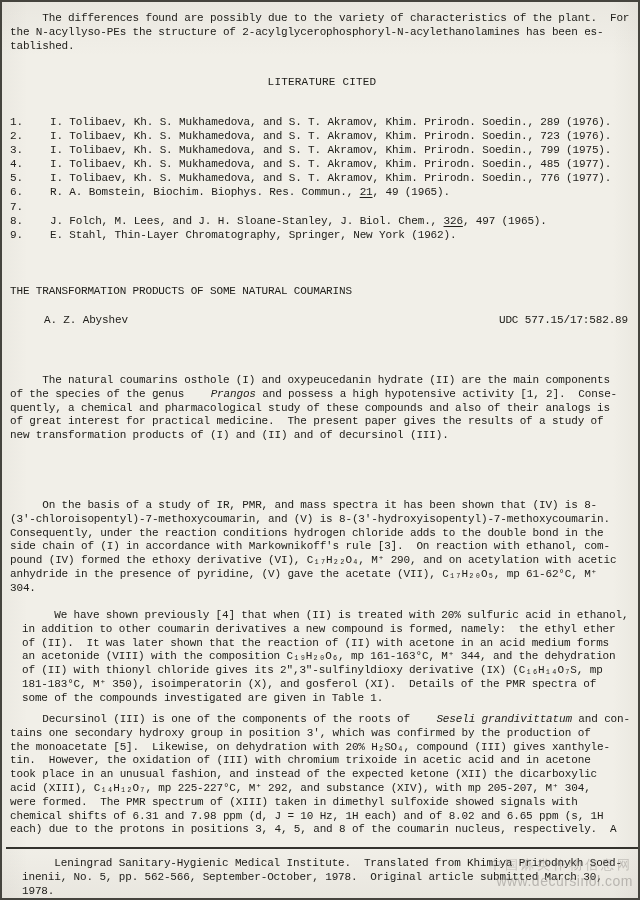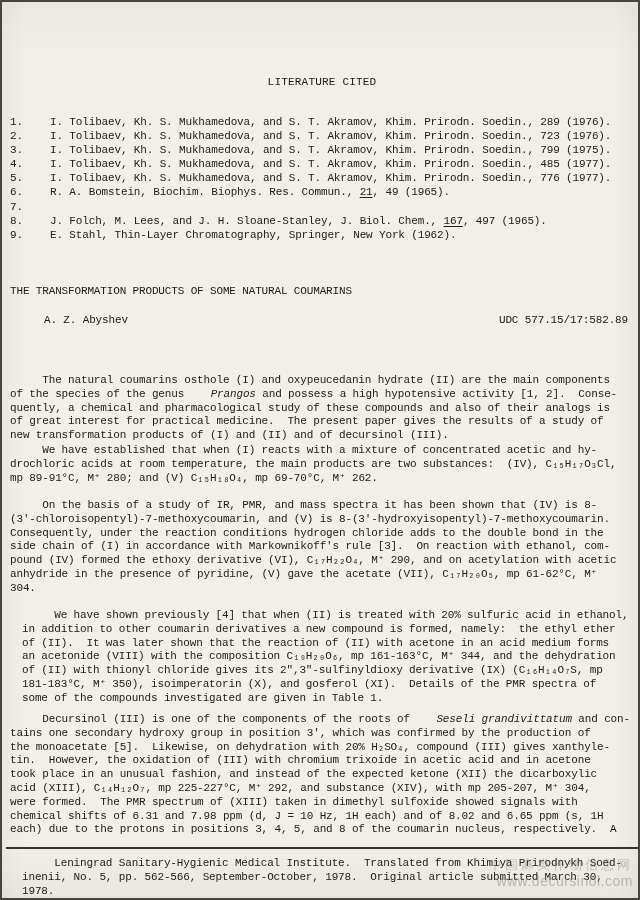--- a/index.html
+++ b/index.html
@@ -32,20 +32,23 @@
   .footnote { top:854px; left:20px; line-height:14px; }
   .watermark { position:absolute; top:855px; right:5px; text-align:right; font-family:"Liberation Sans",sans-serif; pointer-events:none; }
   .wm-cjk { font-size:13px; letter-spacing:3px; color:rgba(125,122,118,.38); line-height:16px; }
   .wm-url { font-size:14px; letter-spacing:0.5px; color:rgba(135,132,128,.50); line-height:17px; }
 </style>
 </head>
 <body>
 
 <div class="page">
 
+  <div class="block intro">     The differences found are possibly due to the variety of characteristics of the plant.  For
+the N-acyllyso-PEs the structure of 2-acylglycerophosphoryl-N-acylethanolamines has been es-
+tablished.</div>
 
   <div class="block lit-heading">LITERATURE CITED</div>
 
   <div class="refs">
     <div class="ref-row">
       <span class="ref-num">1.</span><span>I. Tolibaev, Kh. S. Mukhamedova, and S. T. Akramov, Khim. Prirodn. Soedin., 289 (1976).</span>
     </div>
     <div class="ref-row">
       <span class="ref-num">2.</span><span>I. Tolibaev, Kh. S. Mukhamedova, and S. T. Akramov, Khim. Prirodn. Soedin., 723 (1976).</span>
     </div>
@@ -58,43 +61,40 @@
     <div class="ref-row">
       <span class="ref-num">5.</span><span>I. Tolibaev, Kh. S. Mukhamedova, and S. T. Akramov, Khim. Prirodn. Soedin., 776 (1977).</span>
     </div>
     <div class="ref-row">
       <span class="ref-num">6.</span><span><span>R. A. Bomstein, Biochim. Biophys. Res. Commun., </span><span class="u">21</span><span>, 49 (1965).</span></span>
     </div>
     <div class="ref-row">
       <span class="ref-num">7.</span>
     </div>
     <div class="ref-row">
-      <span class="ref-num">8.</span><span><span>J. Folch, M. Lees, and J. H. Sloane-Stanley, J. Biol. Chem., </span><span class="u">167</span><span>, 497 (1965).</span></span>
+      <span class="ref-num">8.</span><span><span>J. Folch, M. Lees, and J. H. Sloane-Stanley, J. Biol. Chem., </span><span class="u">326</span><span>, 497 (1965).</span></span>
     </div>
     <div class="ref-row">
       <span class="ref-num">9.</span><span>E. Stahl, Thin-Layer Chromatography, Springer, New York (1962).</span>
     </div>
   </div>
 
   <div class="block art-title">THE TRANSFORMATION PRODUCTS OF SOME NATURAL COUMARINS</div>
 
   <div class="byline">
     <span class="author">A. Z. Abyshev</span>
     <span>UDC 577.15/17:582.89</span>
   </div>
 
   <div class="block para-a"><span>     The natural coumarins osthole (I) and oxypeucedanin hydrate (II) are the main components
 of the species of the genus </span><span class="it">Prangos</span><span> and possess a high hypotensive activity [1, 2].  Conse-
 quently, a chemical and pharmacological study of these compounds and also of their analogs is
 of great interest for practical medicine.  The present paper gives the results of a study of
 new transformation products of (I) and (II) and of decursinol (III).</span></div>
 
-  <div class="block para-b">     We have established that when (I) reacts with a mixture of concentrated acetic and hy-
-drochloric acids at room temperature, the main products are two substances:  (IV), C₁₅H₁₇O₃Cl,
-mp 89-91°C, M⁺ 280; and (V) C₁₅H₁₈O₄, mp 69-70°C, M⁺ 262.</div>
 
   <div class="block para-c">     On the basis of a study of IR, PMR, and mass spectra it has been shown that (IV) is 8-
 (3'-chloroisopentyl)-7-methoxycoumarin, and (V) is 8-(3'-hydroxyisopentyl)-7-methoxycoumarin.
 Consequently, under the reaction conditions hydrogen chloride adds to the double bond in the
 side chain of (I) in accordance with Markownikoff's rule [3].  On reaction with ethanol, com-
 pound (IV) formed the ethoxy derivative (VI), C₁₇H₂₂O₄, M⁺ 290, and on acetylation with acetic
 anhydride in the presence of pyridine, (V) gave the acetate (VII), C₁₇H₂₀O₅, mp 61-62°C, M⁺
 304.</div>
 
   <div class="block para-d">     We have shown previously [4] that when (II) is treated with 20% sulfuric acid in ethanol,

